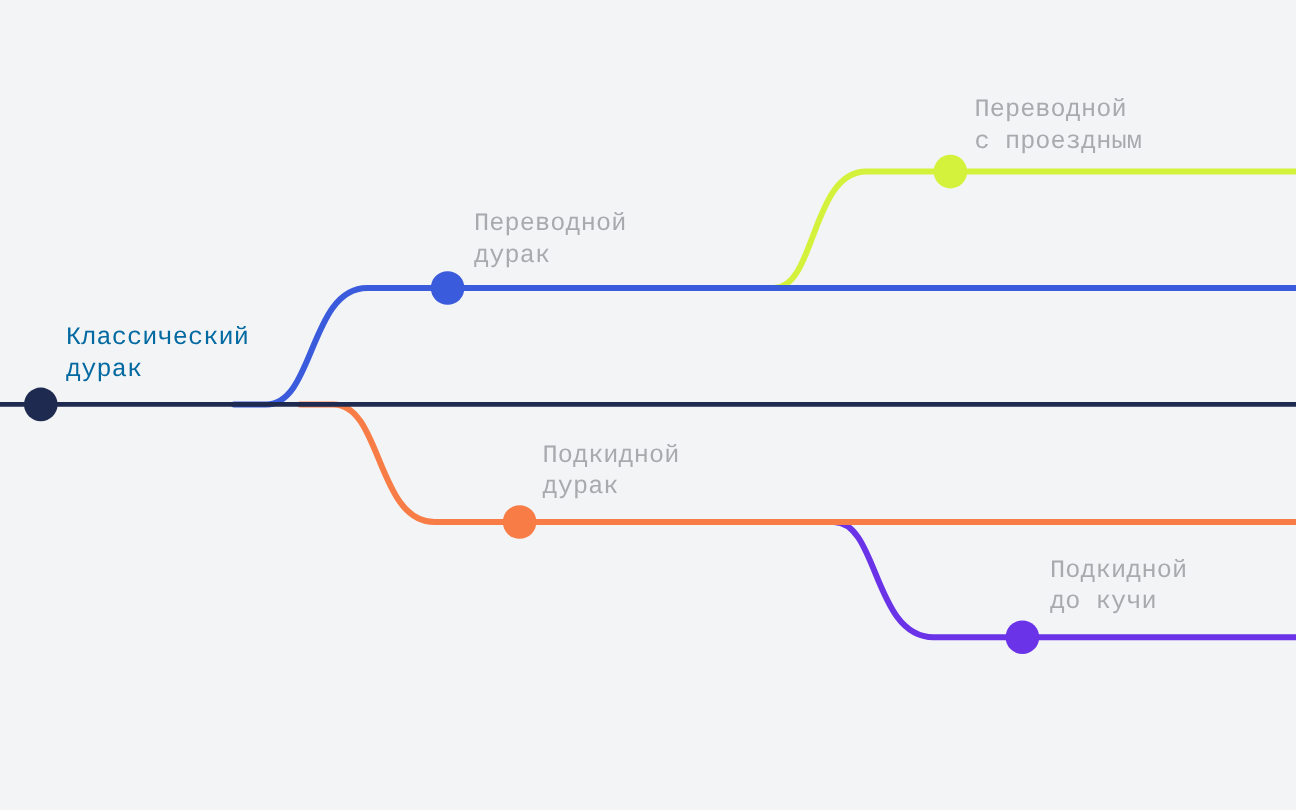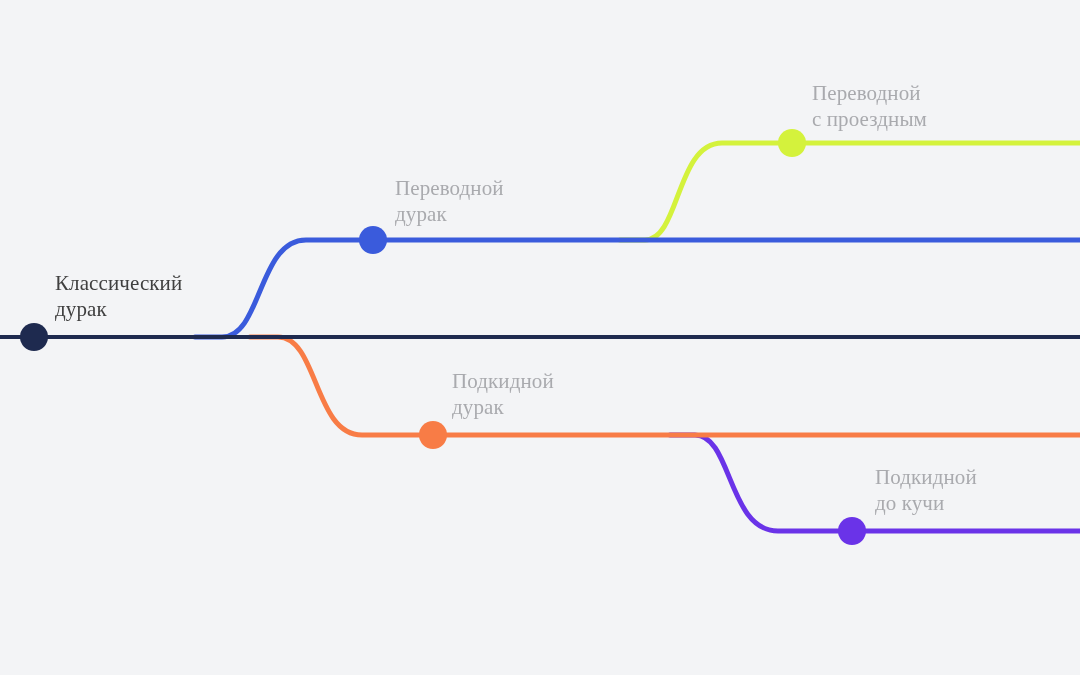--- a/index.html
+++ b/index.html
@@ -24,21 +24,21 @@
     top: 0;
     width: 1080px;
     height: 675px;
     display: block;
   }
   .branch-label {
     position: absolute;
     color: #a9aaae;
     font-size: 21px;
     line-height: 26px;
-    font-family: Liberation Serif, serif;
+    font-family: Liberation Mono, monospace;
     letter-spacing: 0.1px;
     white-space: pre-line;
     user-select: none;
   }
 </style>
 </head>
 <body>
 
 <div id="stage" style="width: 1080px; height: 675px; background: rgb(243, 244, 246);">
 
@@ -54,21 +54,21 @@
 
     <path id="path-navy" fill="none" stroke-linecap="butt" d="M 0 337 L 1080 337" stroke="#1e2a4f" stroke-width="4"></path>
 
     <circle id="node-navy" cx="34" cy="337" r="14" fill="#1e2a4f"></circle>
     <circle id="node-blue" cx="373" cy="240" r="14" fill="#3a5bdc"></circle>
     <circle id="node-green" cx="792" cy="143" r="14" fill="#d4f23c"></circle>
     <circle id="node-orange" cx="433" cy="435" r="14" fill="#f87c46"></circle>
     <circle id="node-purple" cx="852" cy="531" r="14" fill="#6a33e8"></circle>
   </svg>
 
-  <div class="branch-label" id="label-0" style="left: 55px; top: 270px; color: #404040; font-size: 21px; line-height: 26px;">Классический
+  <div class="branch-label" id="label-0" style="left: 55px; top: 270px; color: #0369a1; font-size: 21px; line-height: 26px;">Классический
 дурак</div>
   <div class="branch-label" id="label-1" style="left: 395px; top: 175px; color: rgb(169, 170, 174); font-size: 21px; line-height: 26px;">Переводной
 дурак</div>
   <div class="branch-label" id="label-2" style="left: 812px; top: 80px; color: rgb(169, 170, 174); font-size: 21px; line-height: 26px;">Переводной
 с проездным</div>
   <div class="branch-label" id="label-3" style="left: 452px; top: 368px; color: rgb(169, 170, 174); font-size: 21px; line-height: 26px;">Подкидной
 дурак</div>
   <div class="branch-label" id="label-4" style="left: 875px; top: 464px; color: rgb(169, 170, 174); font-size: 21px; line-height: 26px;">Подкидной
 до кучи</div>
 

